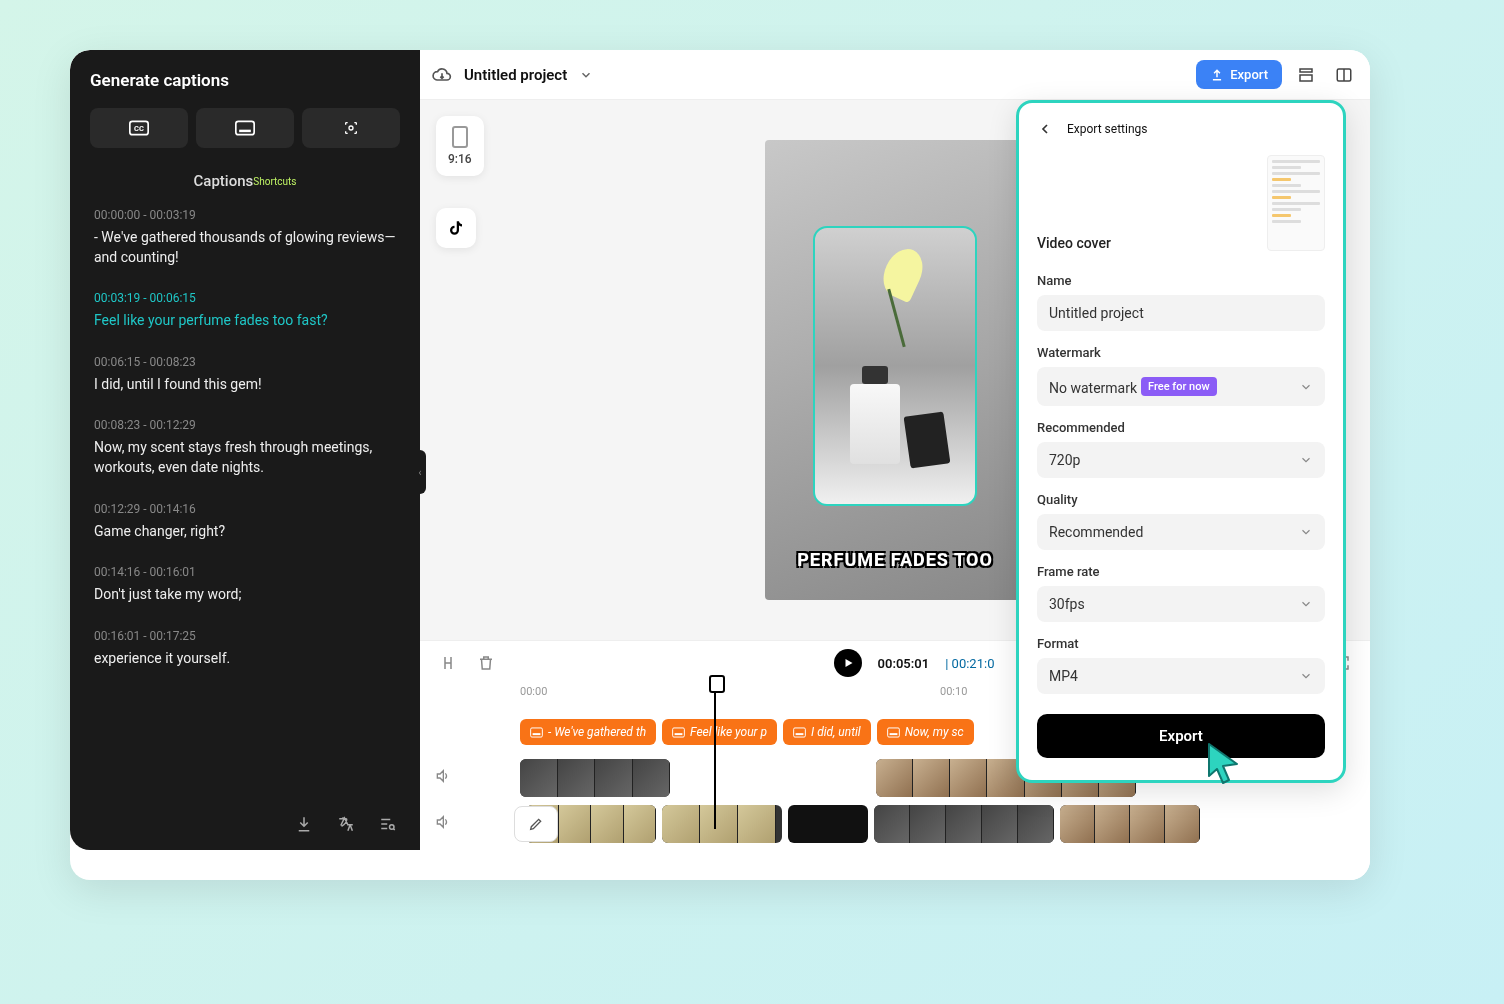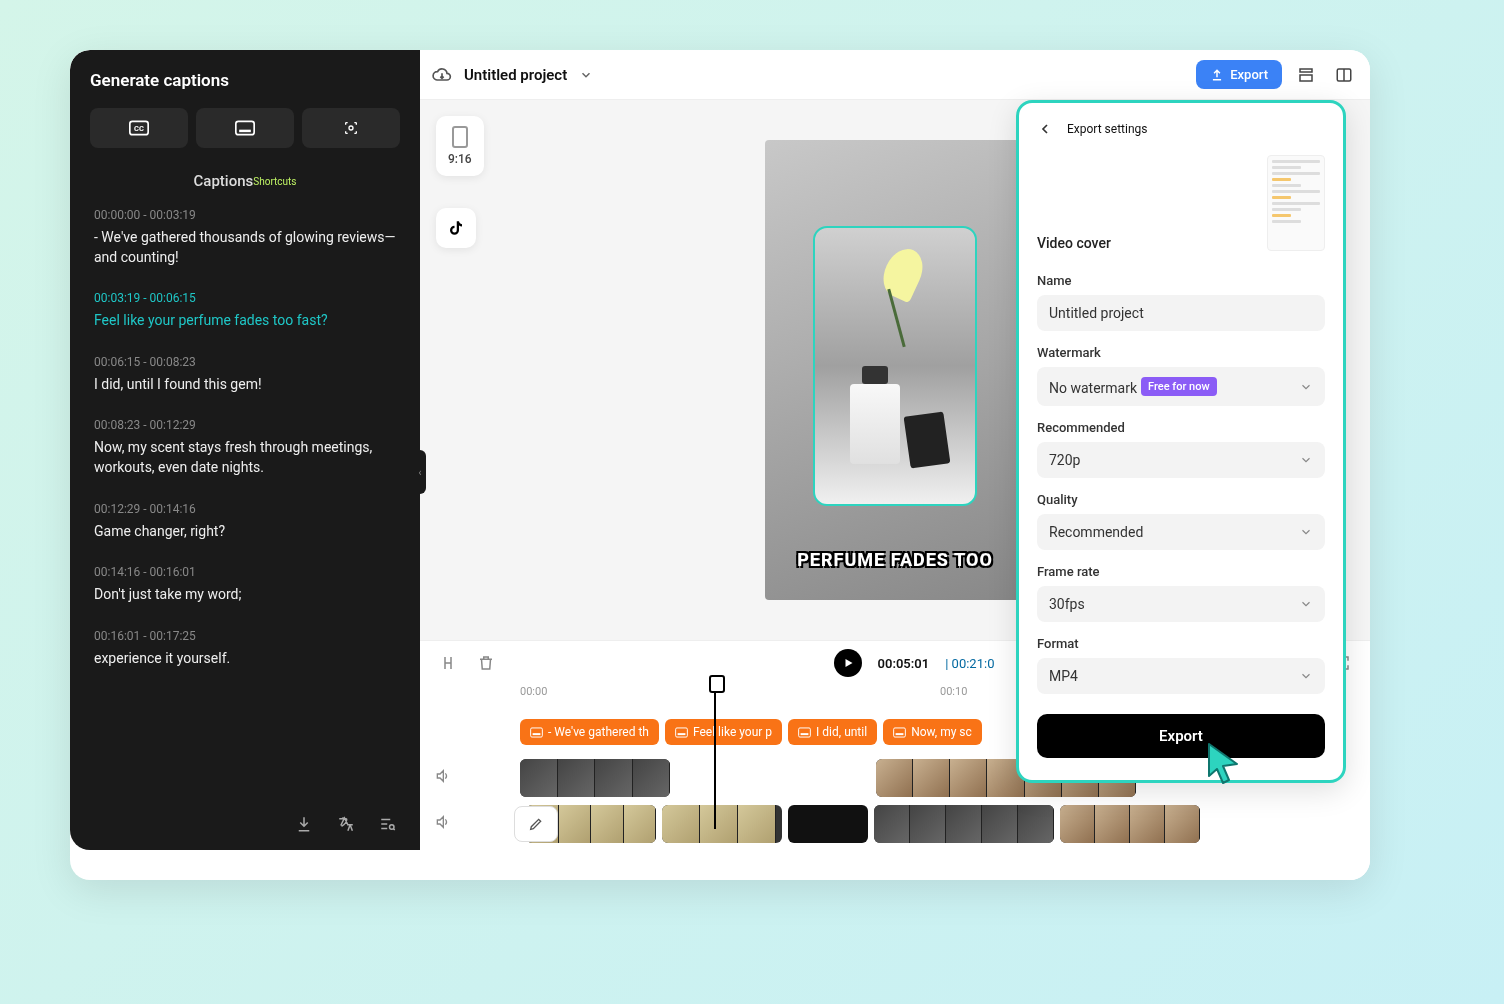--- a/index.html
+++ b/index.html
@@ -64,21 +64,21 @@
 .play-circle svg { fill: #fff; }
 .time-current { font-size: 13px; font-weight: 600; color: #111; }
 .time-total { font-size: 13px; color: #0369a1; }
 .tl-right { margin-left: auto; }
 .ruler { height: 24px; position: relative; padding-left: 100px; }
 .ruler-tick { position: absolute; font-size: 11px; color: #999; }
 .tracks { padding-left: 40px; position: relative; }
 .track-row { height: 46px; display: flex; align-items: center; gap: 6px; position: relative; }
 .track-icon { width: 24px; color: #888; text-align: center; position: absolute; left: -30px; }
 .caption-clips { display: flex; gap: 6px; margin-left: 60px; }
-.cap-clip { background: #f97316; color: #fff; font-size: 12px; padding: 6px 10px; border-radius: 6px; white-space: nowrap; display: flex; align-items: center; gap: 5px; }
+.cap-clip { background: #f97316; color: #fff; font-size: 12px; padding: 6px 10px; border-radius: 6px; white-space: nowrap; display: flex; align-items: center; gap: 5px; font-style: italic; }
 .cap-clip svg { width: 13px; height: 11px; }
 .video-clip { height: 38px; border-radius: 6px; background: #333; overflow: hidden; display: flex; }
 .thumb { width: 38px; height: 38px; background: linear-gradient(135deg,#444,#666); border-right: 1px solid #222; }
 .thumb.light { background: linear-gradient(135deg,#d4c89a,#b0a070); }
 .thumb.desk { background: linear-gradient(135deg,#c8b090,#907050); }
 .playhead { position: absolute; left: 294px; top: -6px; bottom: -120px; width: 2px; background: #000; z-index: 5; }
 .playhead::before { content: ''; position: absolute; top: -4px; left: -5px; width: 12px; height: 14px; background: #fff; border: 2px solid #000; border-radius: 3px; }
 .edit-pill { position: absolute; left: 54px; width: 44px; height: 36px; background: #fff; border: 1px solid #ddd; border-radius: 8px; display: flex; align-items: center; justify-content: center; }
 
 

